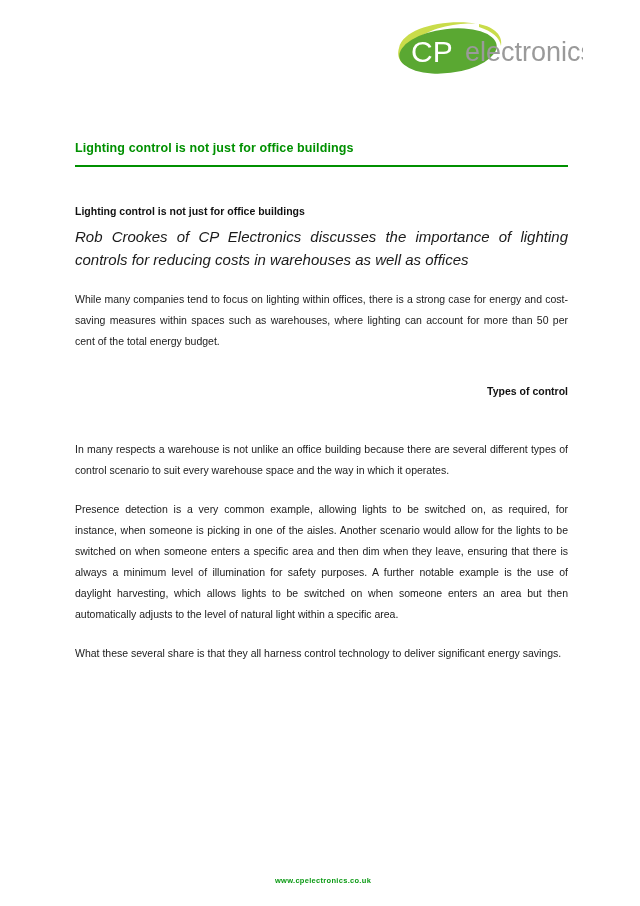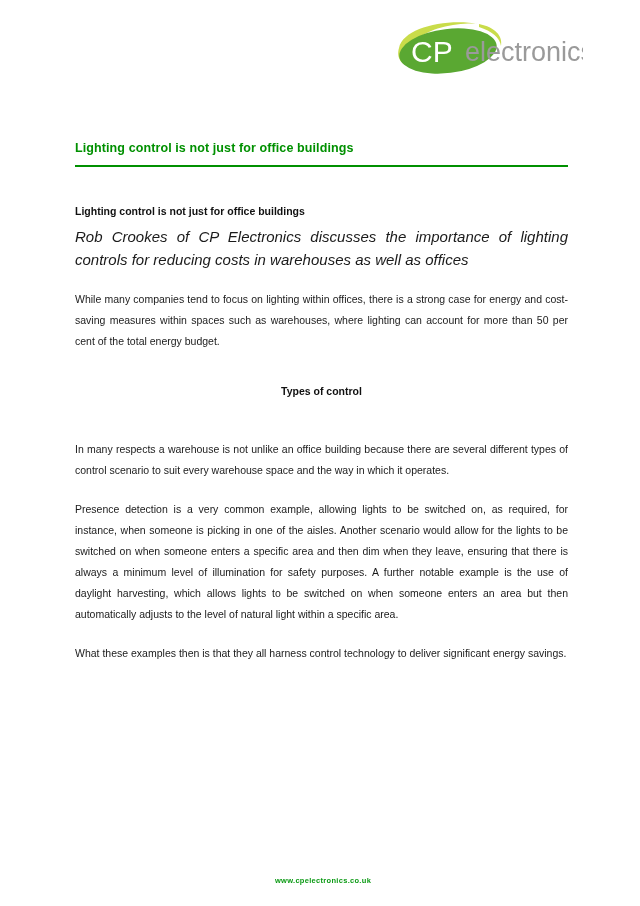--- a/index.html
+++ b/index.html
@@ -87,21 +87,21 @@
     text-align: justify;
     margin: 18px 0 0 0;
   }
 
   h2.section-head {
     font-size: 10.5px;
     font-weight: bold;
     color: #111111;
     line-height: 16px;
     margin: 31px 0 0 0;
-    text-align: center;
+    text-align: right;
   }
   h2.section-head + p.body-para { margin-top: 40px; }
 
   
   .footer {
     position: absolute;
     left: 0;
     right: 0;
     top: 869px;
     text-align: center;
@@ -146,21 +146,21 @@
 
     <p class="body-para">While many companies tend to focus on lighting within offices, there is a strong case for energy and cost-saving measures within spaces such as warehouses, where lighting can account for more than 50 per cent of the total energy budget.</p>
 
 
     <h2 class="section-head">Types of control</h2>
 
     <p class="body-para">In many respects a warehouse is not unlike an office building because there are several different types of control scenario to suit every warehouse space and the way in which it operates.</p>
 
     <p class="body-para">Presence detection is a very common example, allowing lights to be switched on, as required, for instance, when someone is picking in one of the aisles. Another scenario would allow for the lights to be switched on when someone enters a specific area and then dim when they leave, ensuring that there is always a minimum level of illumination for safety purposes. A further notable example is the use of daylight harvesting, which allows lights to be switched on when someone enters an area but then automatically adjusts to the level of natural light within a specific area.</p>
 
-    <p class="body-para">What these examples then is that they all harness control technology to deliver significant energy savings.</p>
+    <p class="body-para">What these several share is that they all harness control technology to deliver significant energy savings.</p>
 
   </div>
 
   <div class="footer">
     <span class="footer-url">www.cpelectronics.co.uk</span>
   </div>
 
 </div>
 
 </body></html>

